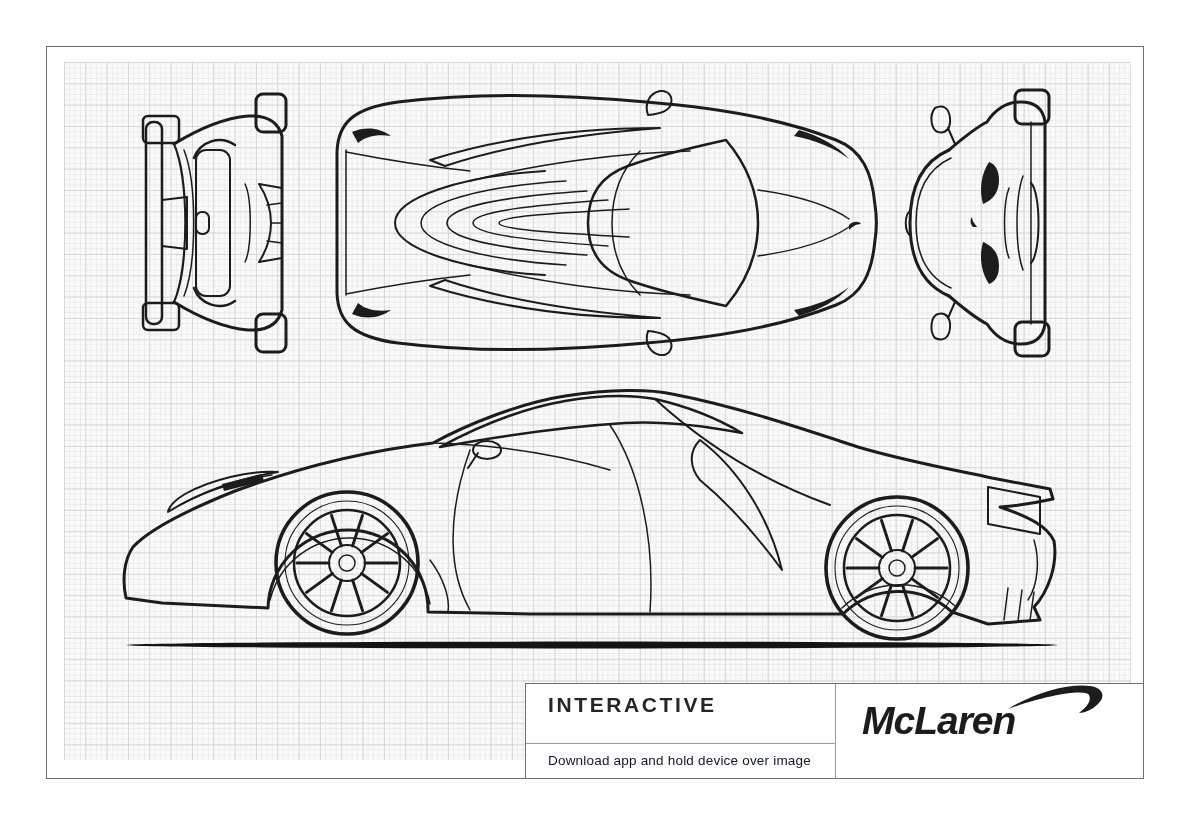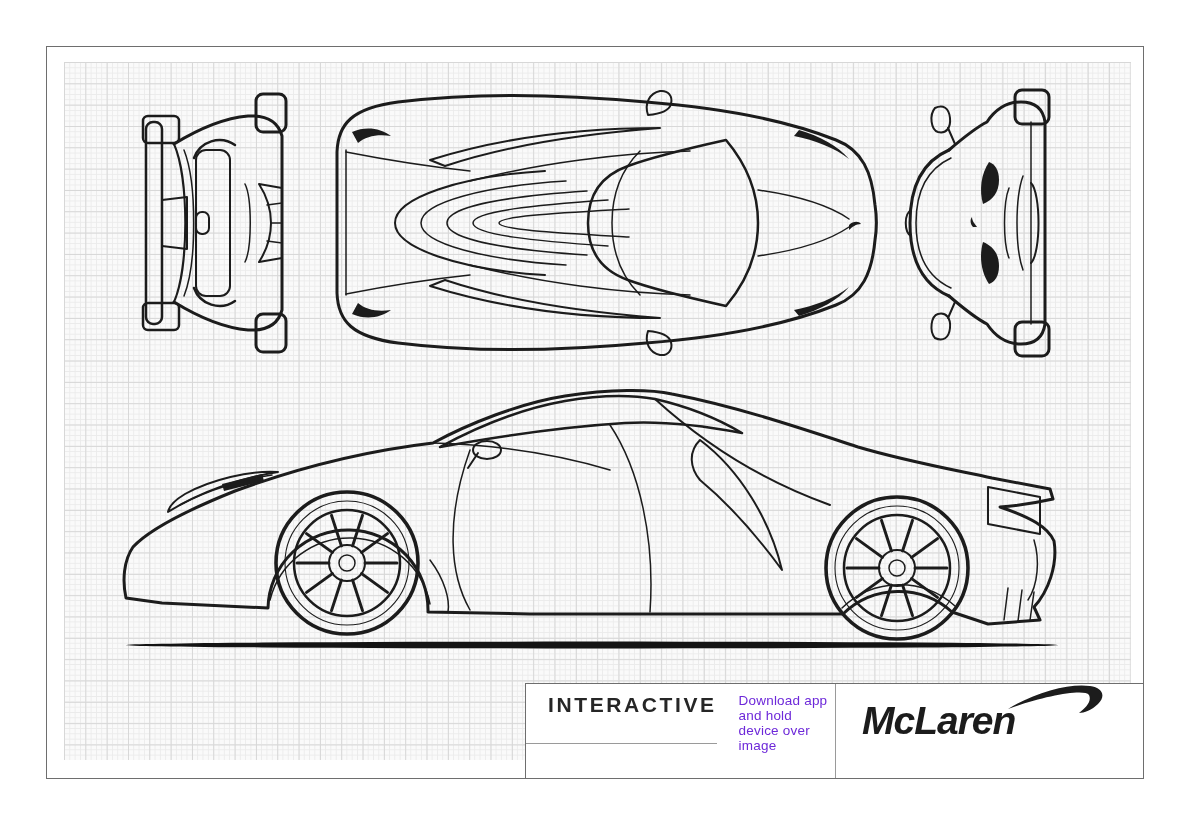--- a/index.html
+++ b/index.html
@@ -27,28 +27,28 @@
   .drawing *{vector-effect:none;}
   .ln{fill:none;stroke:#1c1c1c;stroke-linecap:round;stroke-linejoin:round;}
   .w3{stroke-width:3px;} .w25{stroke-width:2.5px;} .w2{stroke-width:2px;}
   .w15{stroke-width:1.5px;} .w1{stroke-width:1.1px;}
   .fillink{fill:#1c1c1c;stroke:none;}
   .title-block{
     position:absolute;left:525px;top:683px;width:619px;height:96px;
     background:#ffffff;border:1px solid #6e6e6e;box-sizing:border-box;
     display:flex;z-index:5;
   }
-  .tb-left{width:310px;border-right:1px solid #9a9a9a;display:flex;flex-direction:row;box-sizing:border-box;}
+  .tb-left{width:310px;border-right:1px solid #9a9a9a;display:flex;flex-direction:column;box-sizing:border-box;}
   .tb-title{
     height:60px;box-sizing:border-box;padding:8px 0 0 22px;
     font-size:21px;font-weight:bold;letter-spacing:2.6px;line-height:25px;
     color:#262626;border-bottom:1px solid #9a9a9a;
   }
   .tb-sub{
-    flex:1;padding:9px 0 0 22px;font-size:13.5px;color:#6d28d9;letter-spacing:0.2px;
+    flex:1;padding:9px 0 0 22px;font-size:13.5px;color:#0f172a;letter-spacing:0.2px;
   }
   .tb-logo{flex:1;display:flex;align-items:flex-start;justify-content:center;}
   .logo-text{
     font-family:"Liberation Sans",sans-serif;font-weight:bold;font-style:italic;
     font-size:39px;fill:#1c1c1c;letter-spacing:-1px;
   }
 </style>
 </head>
 <body>
 

